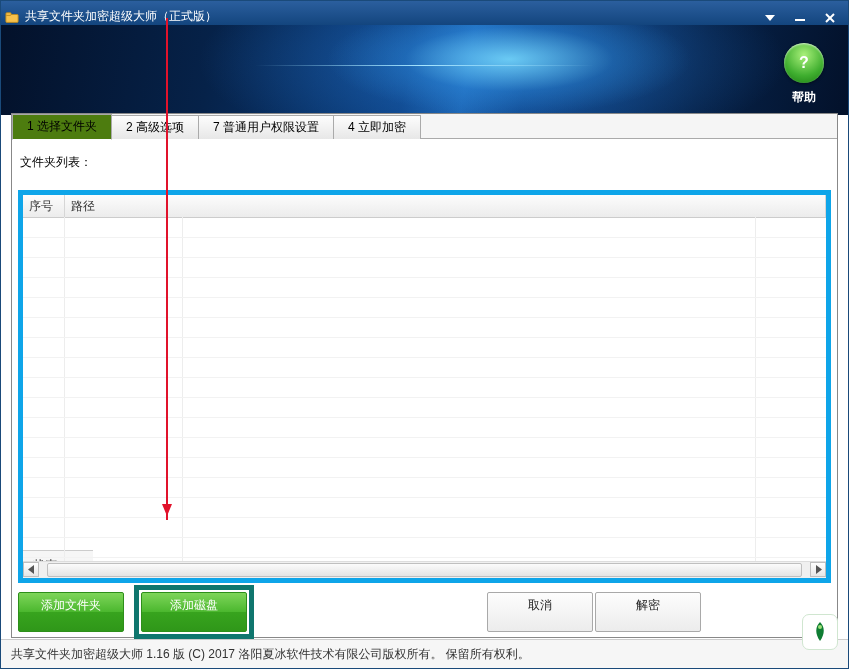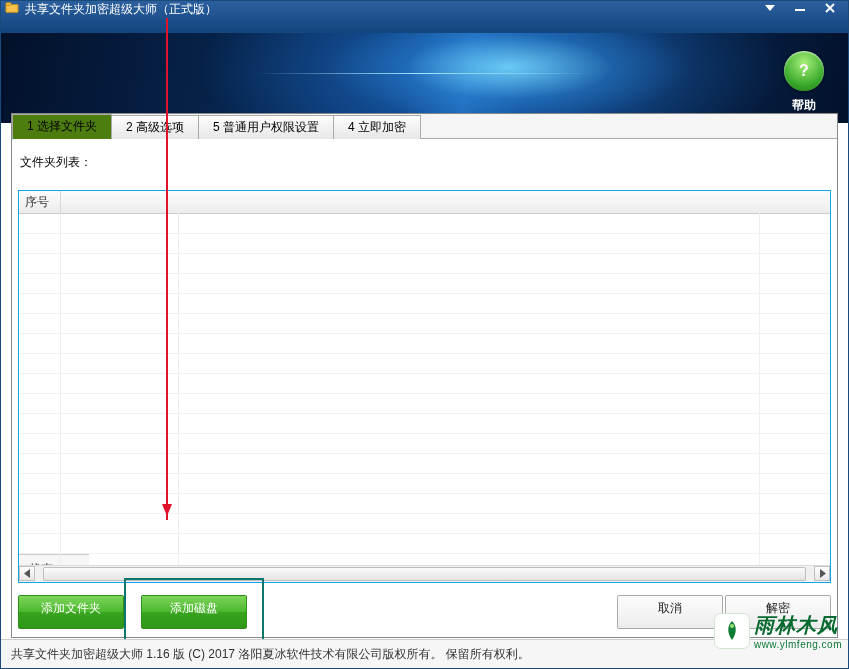--- a/index.html
+++ b/index.html
@@ -1,19 +1,19 @@
 <!DOCTYPE html>
 <html><head>
 <meta charset="utf-8">
 <style>
   html,body{margin:0;padding:0;font-family:"Microsoft YaHei","SimSun",Arial,sans-serif;font-size:12px;color:#000;background:#fff}
   .window{width:849px;height:669px;position:relative;border:1px solid #1a4a7a;box-sizing:border-box;
     background:linear-gradient(180deg,#0e3a6e 0%,#0a2f5a 18px),#fff;background-repeat:no-repeat;background-size:100% 18px,100% 100%}
   
-  .titlebar{height:32px;display:flex;align-items:flex-start;color:#fff;font-size:12px;padding:0 4px;
+  .titlebar{height:24px;display:flex;align-items:flex-end;color:#fff;font-size:12px;padding:0 4px;
     background:linear-gradient(180deg,#2b5f9e 0%,#13457e 100%)}
   .titlebar .app-icon{width:14px;height:14px;margin-right:6px}
   .titlebar .spacer{flex:1}
   .tb-btn{width:28px;height:14px;margin-left:2px;display:flex;align-items:center;justify-content:center;cursor:pointer}
   .tb-btn svg{display:block}
   
   .banner{height:90px;position:relative;overflow:hidden;
     background:
       radial-gradient(ellipse 260px 80px at 60% 38%,rgba(120,220,255,.85) 0%,rgba(50,150,230,.3) 40%,rgba(10,40,90,0) 70%),
       radial-gradient(ellipse 420px 140px at 58% 40%,rgba(40,120,210,.6) 0%,rgba(10,40,90,0) 70%),
@@ -27,42 +27,42 @@
   .round.blue{background:radial-gradient(circle at 50% 30%,#6fb9ff 0%,#1f6fd1 60%,#0d4596 100%)}
   .round.green{background:radial-gradient(circle at 50% 30%,#a9f07a 0%,#3fae2f 60%,#1a7a12 100%)}
   
   .content{position:absolute;left:10px;right:10px;top:112px;bottom:30px;border:1px solid #888;background:#fff;box-sizing:border-box}
   .tabs{display:flex;height:24px;border-bottom:1px solid #aaa;background:#f5f5f5}
   .tab{padding:0 14px;height:23px;line-height:23px;border:1px solid #aaa;border-bottom:none;margin-right:-1px;margin-top:1px;
     background:linear-gradient(#fdfdfd,#e7e7e7);cursor:pointer;position:relative}
   .tab.active{background:#4d7c0f;height:24px;margin-top:0;border-bottom:1px solid #fff;z-index:1}
   .tab-body{position:absolute;left:0;right:0;top:24px;bottom:0;padding:10px 6px 8px}
   .list-label{margin:6px 2px 8px;font-size:12px}
-  .grid{position:absolute;left:6px;right:6px;top:52px;bottom:54px;border:1px solid #0ea5e9;box-sizing:border-box;overflow:hidden;background:#fff}
+  .grid{position:absolute;left:6px;right:6px;top:52px;bottom:54px;border:5px solid #0ea5e9;box-sizing:border-box;overflow:hidden;background:#fff}
   .grid-head{display:flex;height:22px;background:linear-gradient(#fcfcfc,#ececec);border-bottom:1px solid #ccc}
   .gh{border-right:1px solid #d6d6d6;padding:0 6px;line-height:22px;color:#333;box-sizing:border-box;overflow:hidden}
   .gh.seq{width:42px}
   .gh.name{width:118px}
   .gh.path{flex:1}
   .gh.status{width:70px;border-right:none}
   .grid-body{position:absolute;top:22px;left:0;right:0;bottom:16px;overflow:hidden}
   .row-line{position:absolute;left:0;right:0;height:1px;background:#f2f2f2}
   .col-line{position:absolute;top:0;bottom:0;width:1px;background:#ededed}
   .hscroll{position:absolute;left:0;right:0;bottom:0;height:16px;background:#f0f0f0;border-top:1px solid #ddd;display:flex}
   .hs-btn{width:16px;height:15px;border:1px solid #bfbfbf;background:linear-gradient(#fff,#e6e6e6);box-sizing:border-box;display:flex;align-items:center;justify-content:center}
   .hs-track{flex:1;position:relative}
   .hs-thumb{position:absolute;left:8px;right:8px;top:1px;bottom:1px;border:1px solid #bfbfbf;border-radius:2px;
     background:linear-gradient(#fbfbfb,#e4e4e4)}
   
   .btn-row{position:absolute;left:6px;right:6px;bottom:10px;height:30px;display:flex;align-items:center}
-  .btn{height:34px;line-height:24px;text-align:center;border-radius:2px;cursor:pointer;box-sizing:border-box;font-size:12px}
+  .btn{height:40px;line-height:24px;text-align:center;border-radius:2px;cursor:pointer;box-sizing:border-box;font-size:12px}
   .btn.green{width:106px;color:#fff;border:1px solid #2d8f1a;
     background:linear-gradient(#7ed55a,#4cb82f 49%,#38a41e 50%,#2f9719)}
   .btn.plain{width:106px;border:1px solid #a9a9a9;background:linear-gradient(#fdfdfd,#ececec);color:#222}
-  .red-box{display:inline-block;border:2px solid #0f766e;padding:15px;}
+  .red-box{display:inline-block;border:5px solid #0f766e;padding:2px;margin-left:10px}
   .gap{flex:1}
   
   .status{position:absolute;left:0;right:0;bottom:0;height:28px;border-top:1px solid #ccc;background:#f6f6f6;
     line-height:28px;padding:0 10px;color:#333;font-size:12px}
   
   .arrow{position:absolute;left:165px;top:17px;width:2px;height:502px;background:#e1122b;pointer-events:none;z-index:50}
   .arrow::after{content:"";position:absolute;left:-4px;bottom:-1px;border:5px solid transparent;border-top:12px solid #e1122b}
   
   .wm{position:absolute;right:6px;bottom:18px;display:flex;align-items:center;pointer-events:none;z-index:60}
   .wm-icon{width:34px;height:34px;border-radius:7px;background:#fff;border:1px solid #d0e6d0;display:flex;align-items:center;justify-content:center;margin-right:4px}
@@ -109,30 +109,31 @@
           </svg>
       </div>
       <div>帮助</div>
     </div>
   </div>
 
   <div class="content">
     <div class="tabs">
       <div class="tab active"><span>1 选择文件夹</span></div>
       <div class="tab"><span>2 高级选项</span></div>
-      <div class="tab"><span>5 普通用户权限设置</span></div>
+      <div class="tab"><span>7 普通用户权限设置</span></div>
       <div class="tab"><span>4 立即加密</span></div>
     </div>
 
     <div class="tab-body">
       <div class="list-label">文件夹列表：</div>
 
       <div class="grid">
         <div class="grid-head">
           <div class="gh seq">序号</div>
+          <div class="gh path">路径</div>
           <div class="gh status">状态</div>
         </div>
         <div class="grid-body">
           <div class="col-line" style="left:41px"></div>
           <div class="col-line" style="left:159px"></div>
           <div class="col-line" style="right:70px"></div>
         <div class="row-line" style="top: 20px;"></div>
             <div class="row-line" style="top: 40px;"></div>
             <div class="row-line" style="top: 60px;"></div>
             <div class="row-line" style="top: 80px;"></div>
@@ -167,34 +168,30 @@
         </div>
       </div>
 
       <div class="btn-row">
         <div class="btn green">添加文件夹</div>
         <span class="red-box">
           <div class="btn green">添加磁盘</div>
         </span>
         <span class="gap"></span>
         <div class="btn plain" style="margin-right:2px">取消</div>
-        <div class="btn plain" style="">解密</div>
+        <div class="btn plain" style="margin-right:130px">解密</div>
       </div>
     </div>
   </div>
 
   <div class="arrow"></div>
 
   <div class="wm">
     <div class="wm-icon">
       <svg width="26" height="26" viewBox="0 0 26 26">
           <path d="M13 3 C8 8 8 15 13 22 C18 15 18 8 13 3 Z" fill="#0f7d33"></path>
           <circle cx="13" cy="8" r="2" fill="#9ee07a"></circle>
         </svg>
     </div>
-    <div>
-      <div class="wm-txt-cn">雨林木风</div>
-      <div class="wm-txt-en">www.ylmfeng.com</div>
-    </div>
   </div>
 
   <div class="status">共享文件夹加密超级大师 1.16 版  (C)  2017 洛阳夏冰软件技术有限公司版权所有。 保留所有权利。</div>
 </div>
 
 </body></html>

